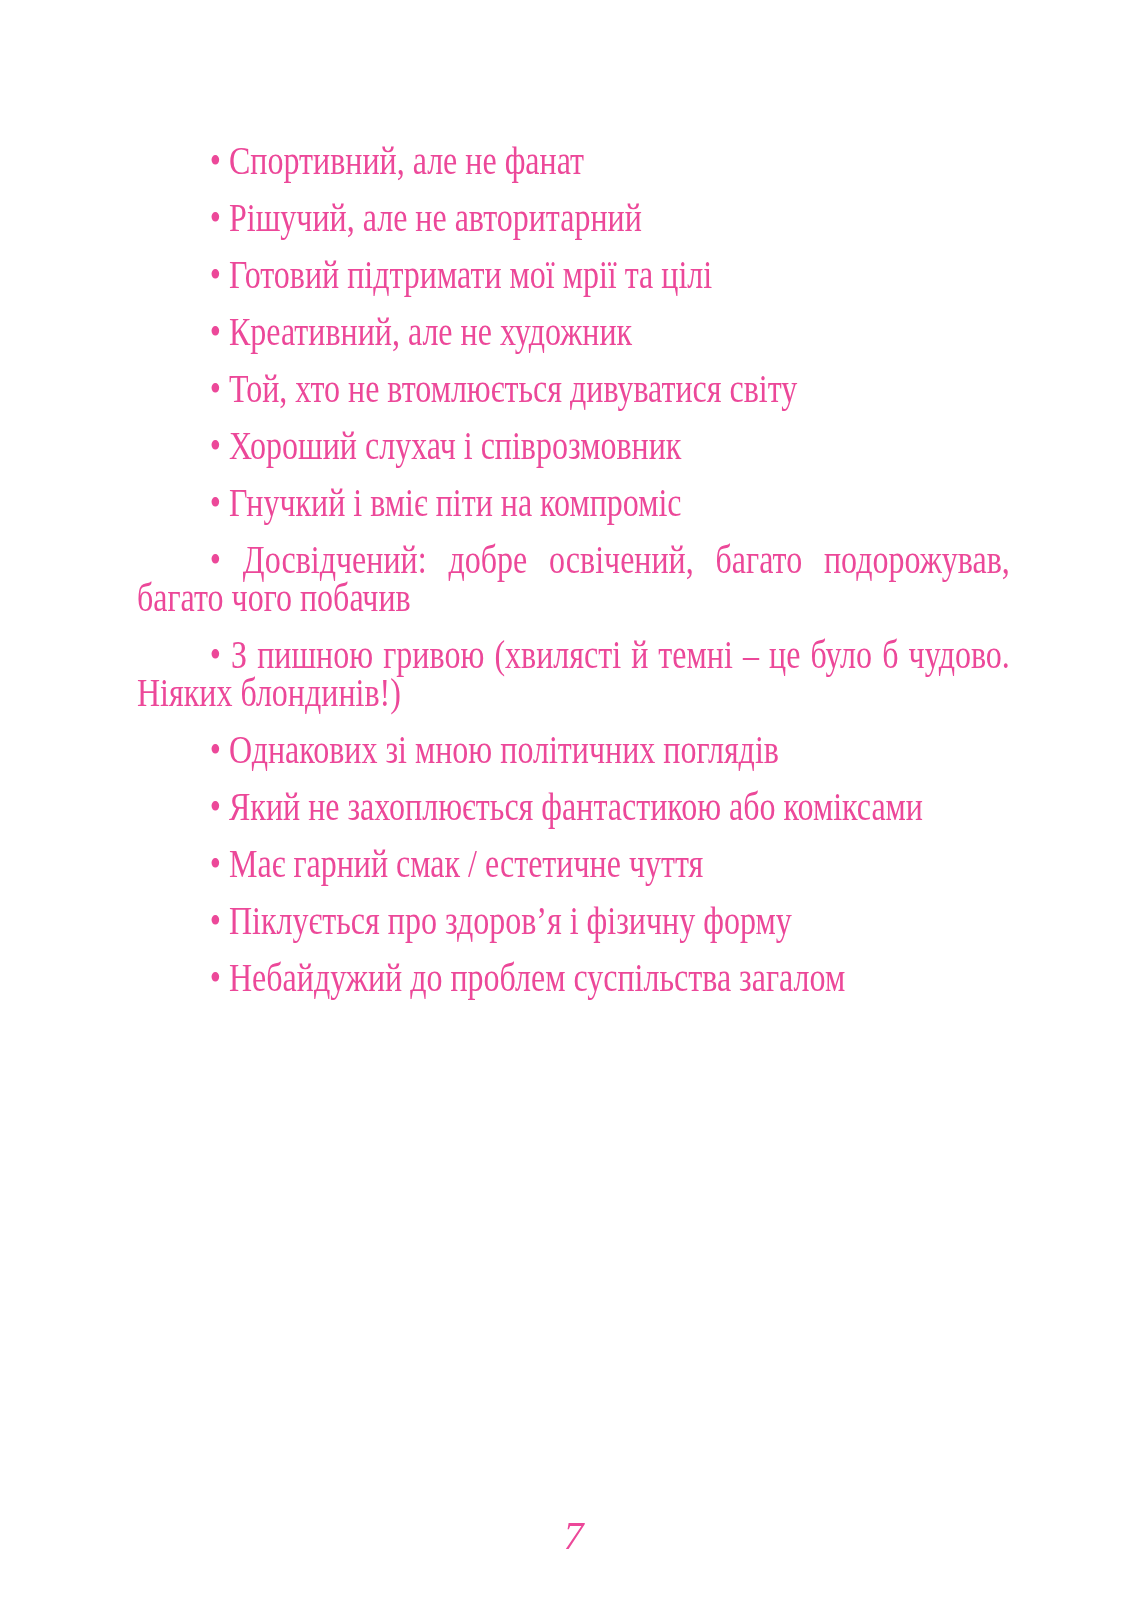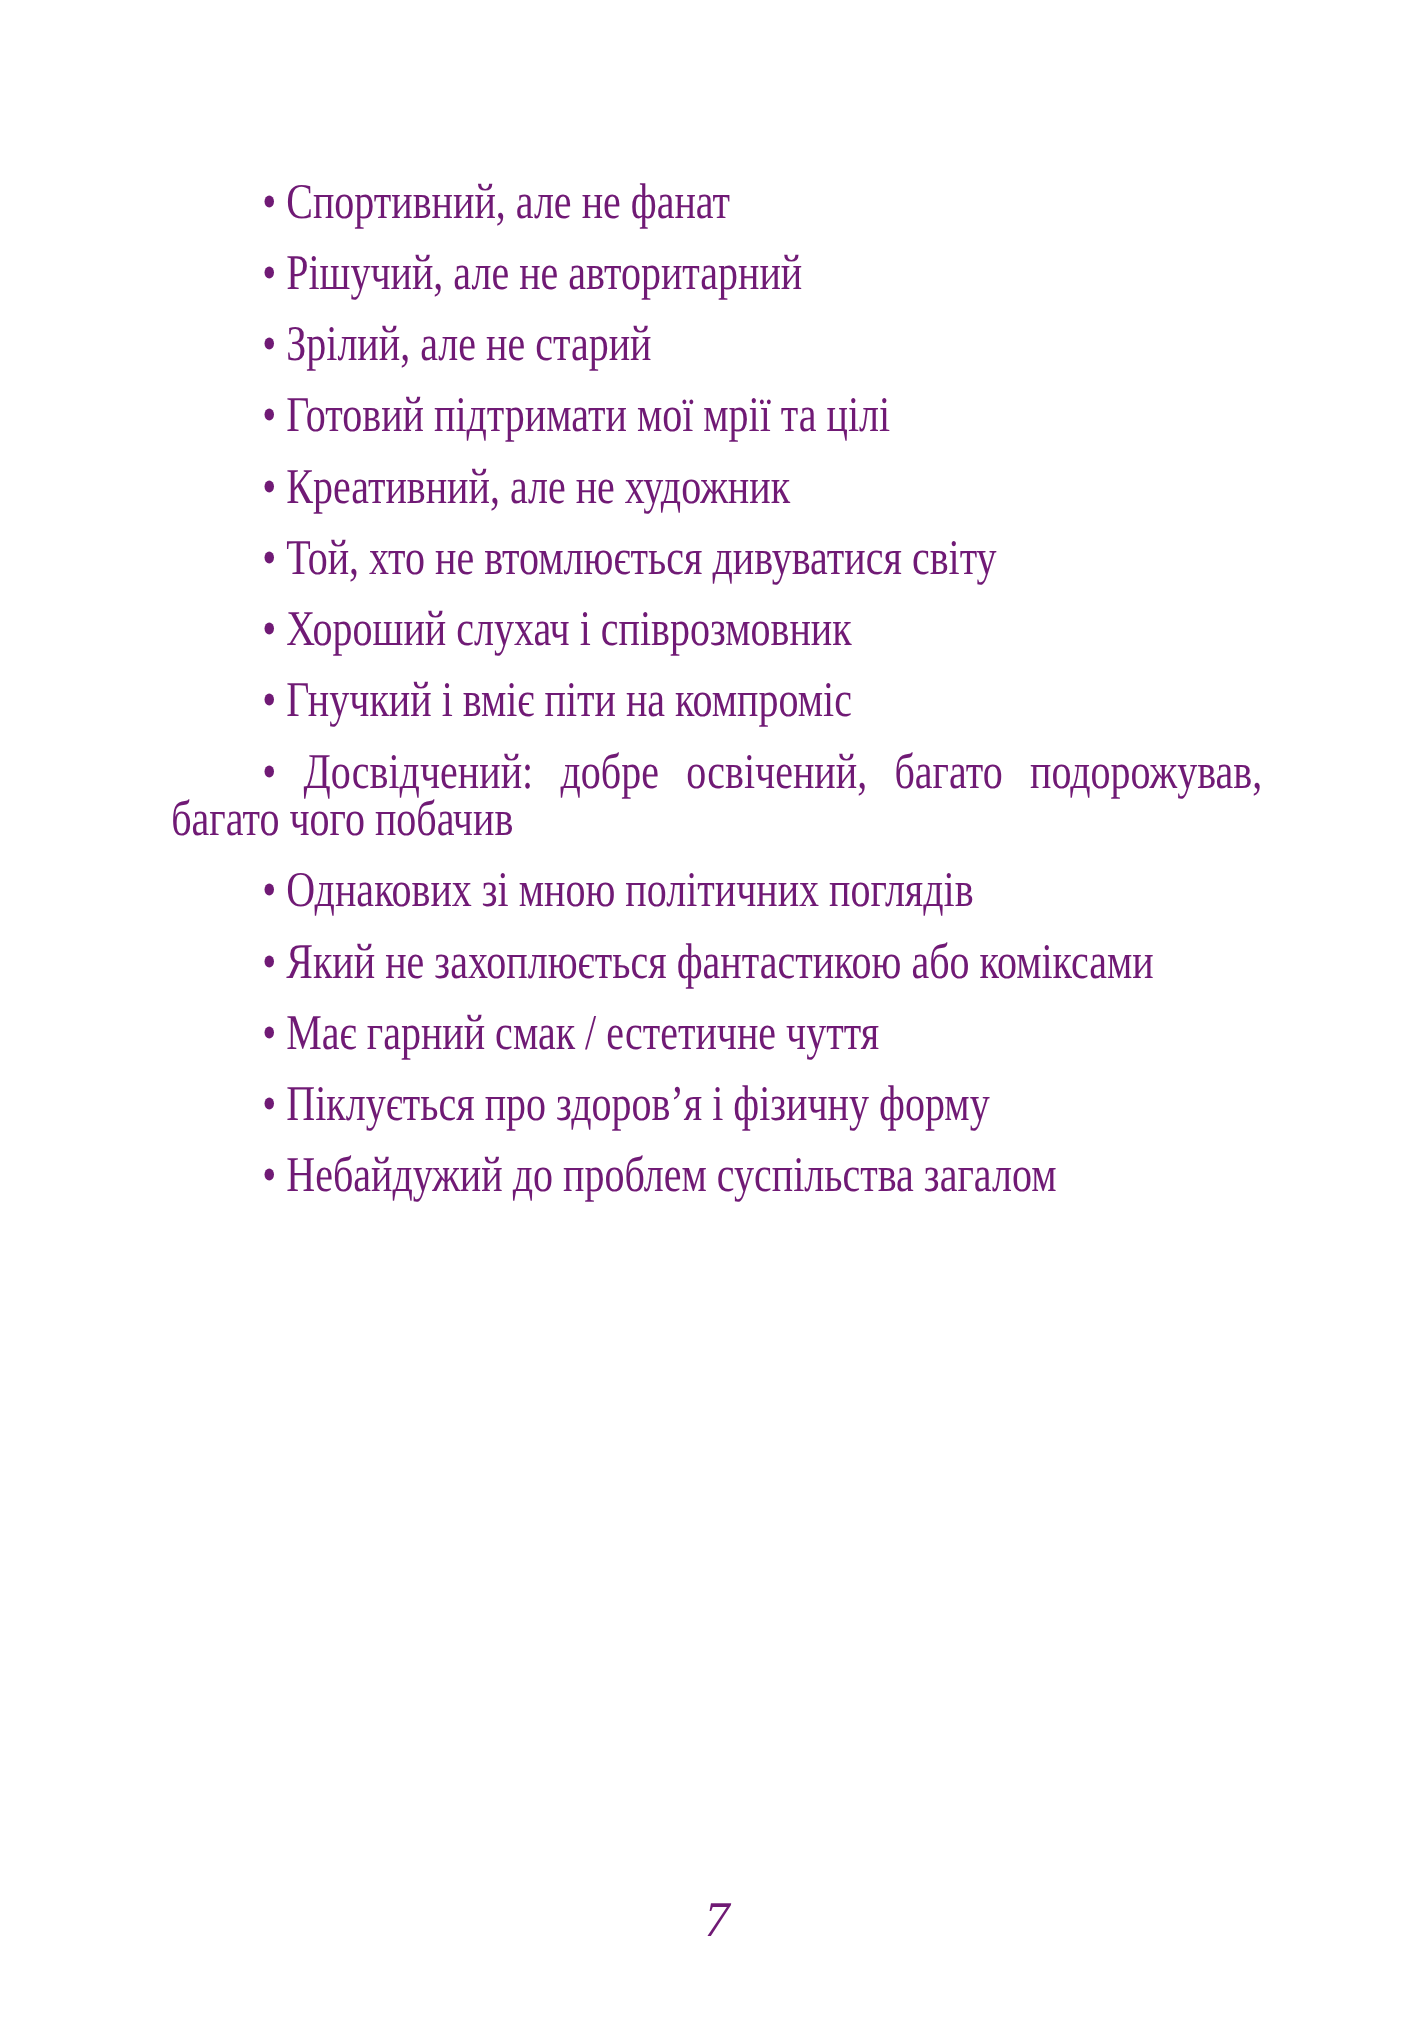--- a/index.html
+++ b/index.html
@@ -7,21 +7,21 @@
     padding: 0;
     background: #ffffff;
   }
   .page {
     position: relative;
     width: 1142px;
     height: 1615px;
     background: #ffffff;
     overflow: hidden;
     font-family: "Liberation Serif", "DejaVu Serif", serif;
-    color: #701a75;
+    color: #ec4899;
   }
   .content {
     position: absolute;
     left: 137px;
     top: 142px;
     width: 873px;
   }
   .item {
     margin: 0 0 19px 0;
   }
@@ -64,23 +64,20 @@
 <div class="page">
   <div class="content">
 
     <div class="item">
       <p class="line first">• Спортивний, але не фанат</p>
     </div>
     <div class="item">
       <p class="line first">• Рішучий, але не авторитарний</p>
     </div>
     <div class="item">
-      <p class="line first">• Зрілий, але не старий</p>
-    </div>
-    <div class="item">
       <p class="line first">• Готовий підтримати мої мрії та цілі</p>
     </div>
     <div class="item">
       <p class="line first">• Креативний, але не художник</p>
     </div>
     <div class="item">
       <p class="line first">• Той, хто не втомлюється дивуватися світу</p>
     </div>
     <div class="item">
       <p class="line first">• Хороший слухач і співрозмовник</p>
@@ -88,20 +85,24 @@
     <div class="item">
       <p class="line first">• Гнучкий і вміє піти на компроміс</p>
     </div>
 
     <div class="item">
       <p class="line first jfirst">• Досвідчений: добре освічений, багато подорожував,</p>
       <p class="line cont">багато чого побачив</p>
     </div>
 
 
+    <div class="item">
+      <p class="line first jfirst">• З пишною гривою (хвилясті й темні – це було б чудово.</p>
+      <p class="line cont">Ніяких блондинів!)</p>
+    </div>
 
     <div class="item">
       <p class="line first">• Однакових зі мною політичних поглядів</p>
     </div>
     <div class="item">
       <p class="line first">• Який не захоплюється фантастикою або коміксами</p>
     </div>
     <div class="item">
       <p class="line first">• Має гарний смак / естетичне чуття</p>
     </div>

